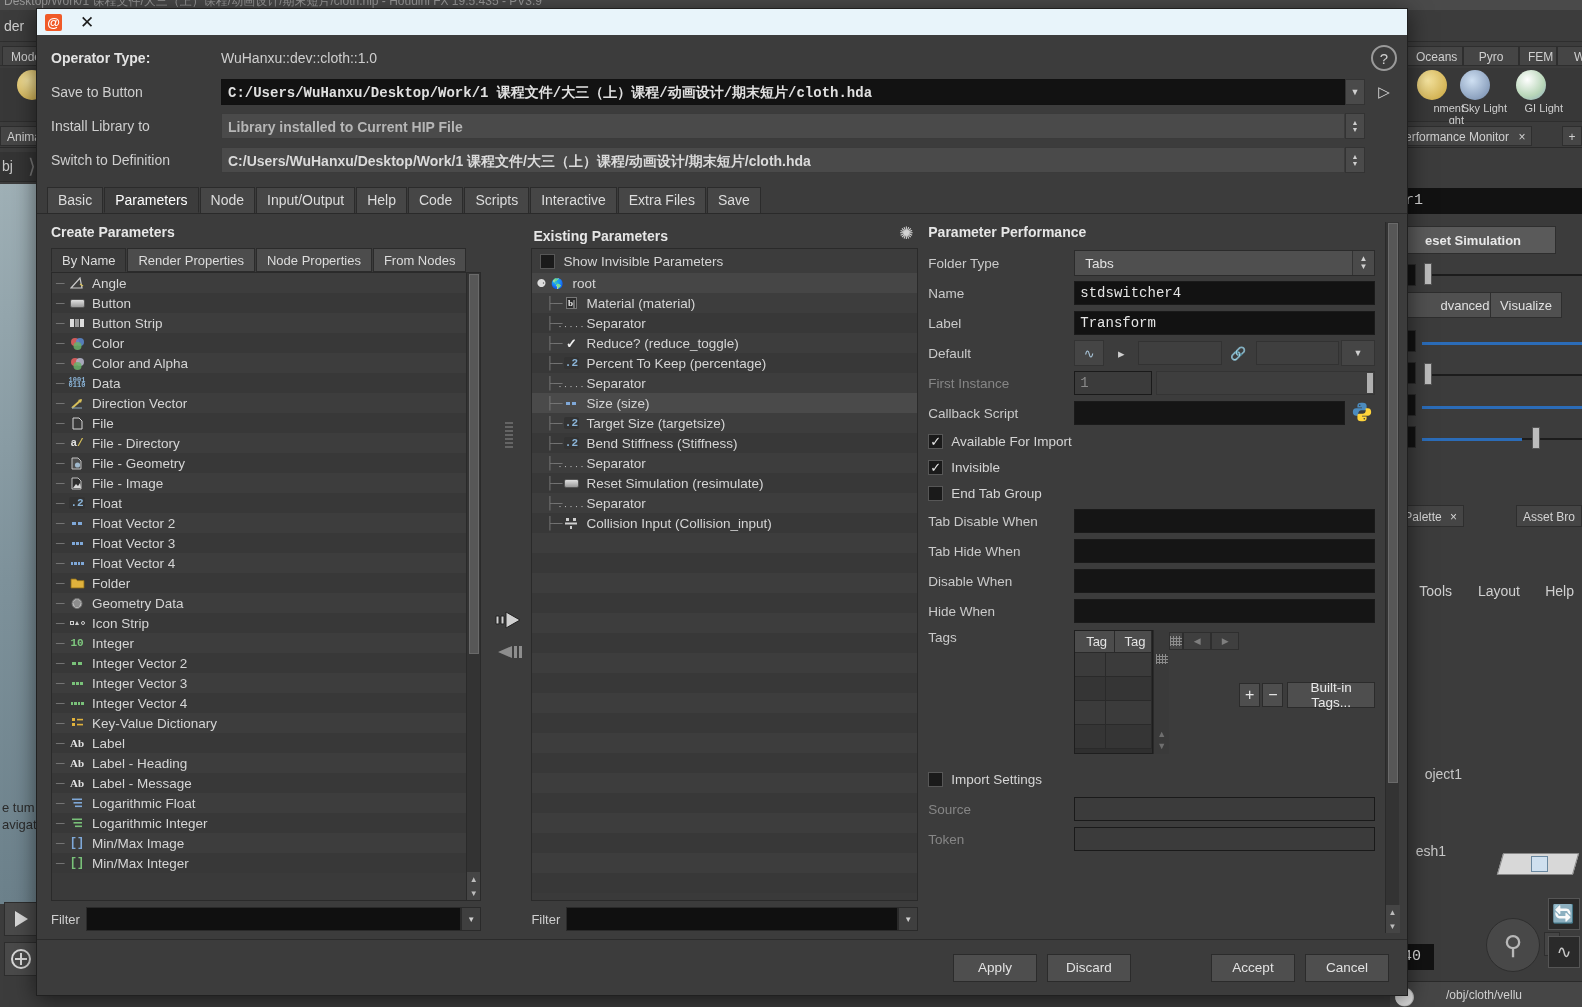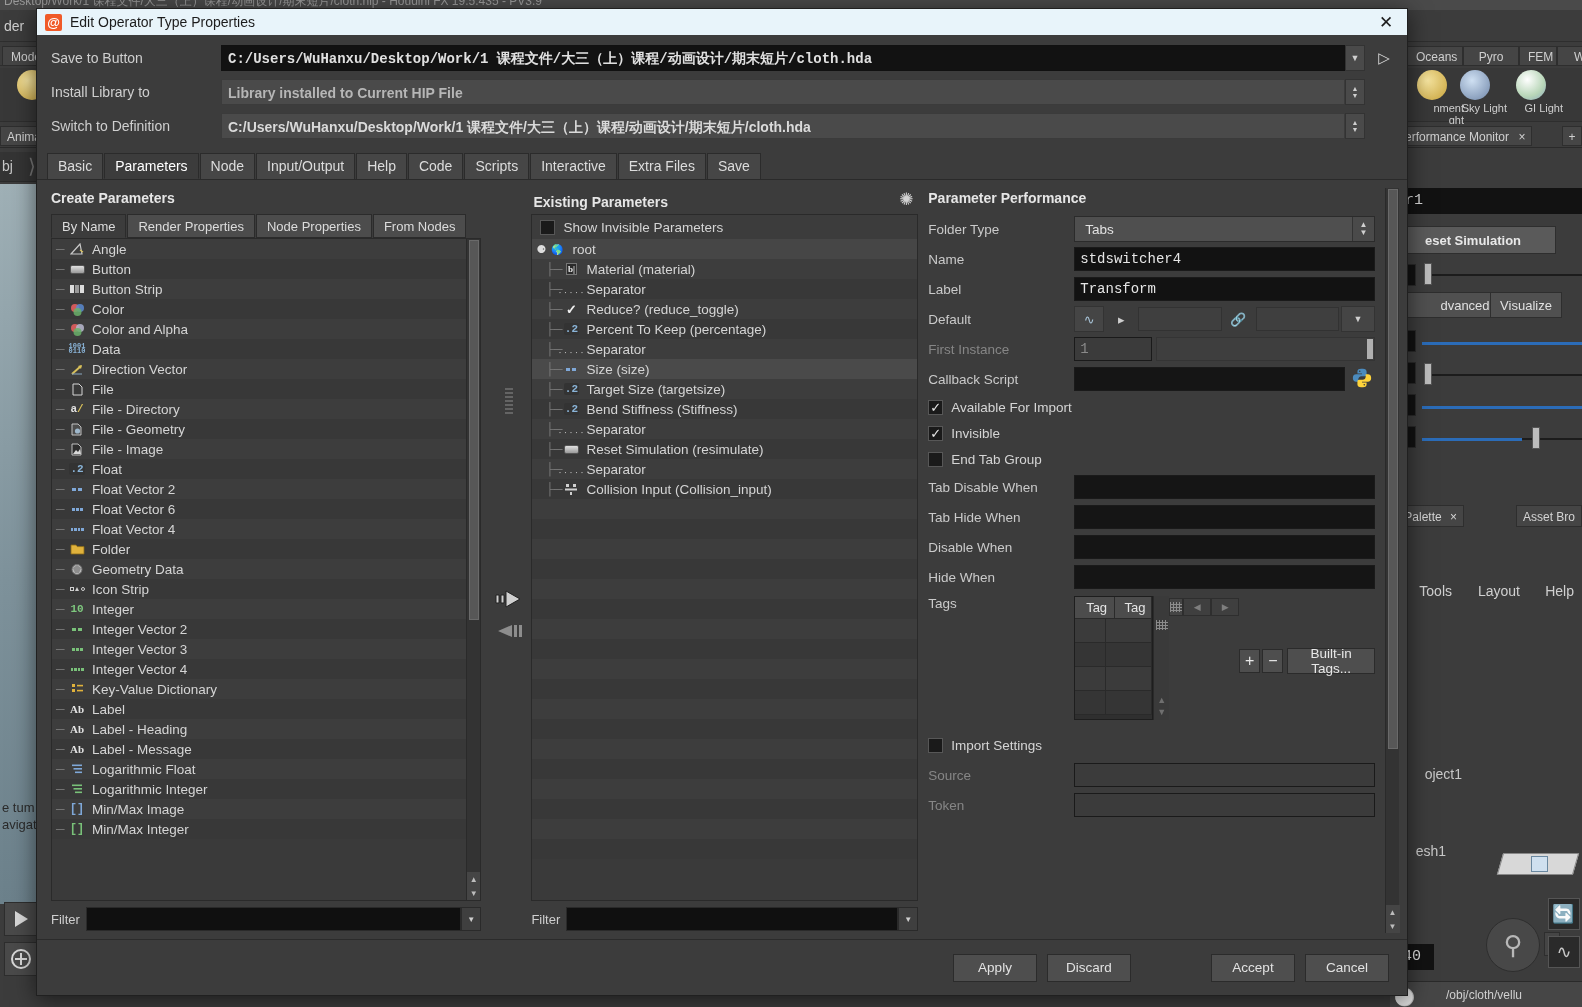--- a/index.html
+++ b/index.html
@@ -512,27 +512,32 @@
   <div class="bg-statusbar">
     <span style="position:absolute;left:4px;top:3px;font-size:17px;">⚪</span>
     <span>/obj/cloth/vellu</span>
   </div>
 </div>
 
 <div id="dialog">
 
   <div class="dlg-titlebar">
     <span class="dlg-title-icon">@</span>
-    <span class="dlg-title-text">Edit Operator Type Properties</span>
     <span class="dlg-close">✕</span>
   </div>
 
   <div class="dlg-body">
 
     <div class="hdr">
+      <div class="hdr-row">
+        <span class="hdr-label bold">Operator Type:</span>
+        <span class="hdr-value">WuHanxu::dev::cloth::1.0</span>
+        <span style="flex:1"></span>
+        <span class="helpbtn">?</span>
+      </div>
 
       <div class="hdr-row">
         <span class="hdr-label">Save to Button</span>
         <span class="hdr-input">C:/Users/WuHanxu/Desktop/Work/1 课程文件/大三（上）课程/动画设计/期末短片/cloth.hda</span>
         <span class="dropbtn">▼</span>
         <span class="savepick">▷</span>
       </div>
 
       <div class="hdr-row">
         <span class="hdr-label">Install Library to</span>
@@ -704,21 +709,21 @@
               </div>
               <div class="lrow">
                 <span class="tree-dash">─</span>
                 <span class="ticon">
                   <span style="display:flex;gap:1px">
                     <i style="width:3px;height:3px;background:#7fa8d8;display:block"></i>
                     <i style="width:3px;height:3px;background:#7fa8d8;display:block"></i>
                     <i style="width:3px;height:3px;background:#7fa8d8;display:block"></i>
                   </span>
                 </span>
-                <span>Float Vector 6</span>
+                <span>Float Vector 3</span>
               </div>
               <div class="lrow">
                 <span class="tree-dash">─</span>
                 <span class="ticon">
                   <span style="display:flex;gap:1px">
                     <i style="width:2.5px;height:3px;background:#7fa8d8;display:block"></i>
                     <i style="width:2.5px;height:3px;background:#7fa8d8;display:block"></i>
                     <i style="width:2.5px;height:3px;background:#7fa8d8;display:block"></i>
                     <i style="width:2.5px;height:3px;background:#7fa8d8;display:block"></i>
                   </span>

